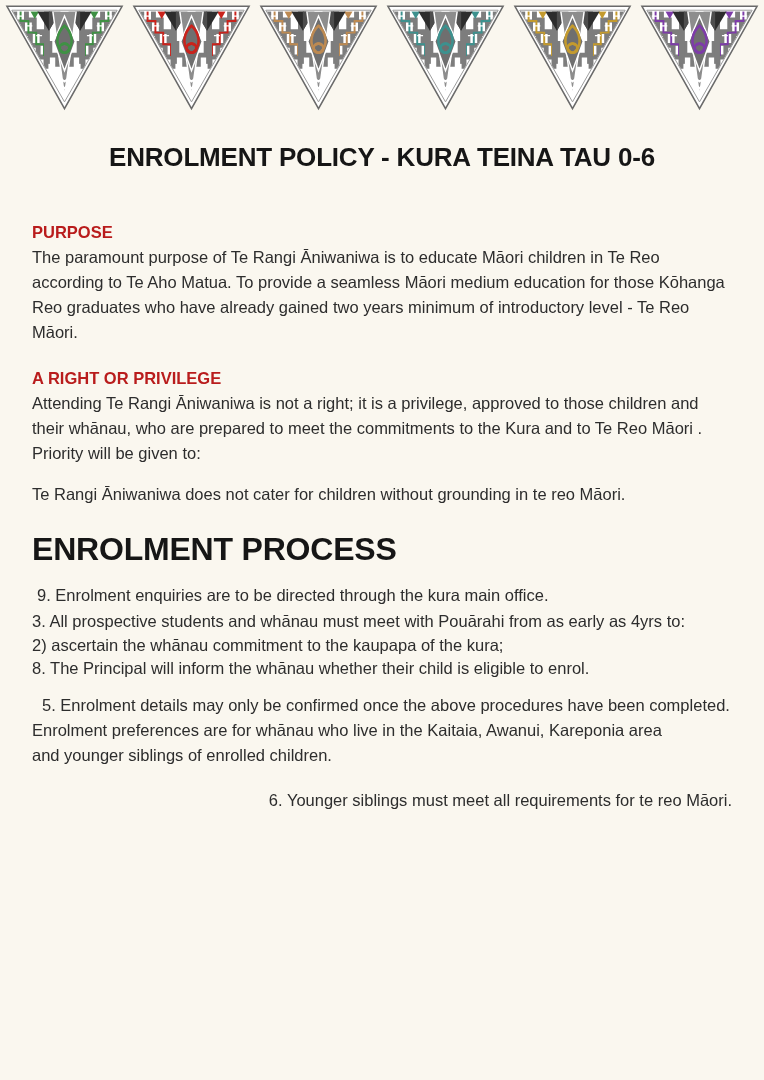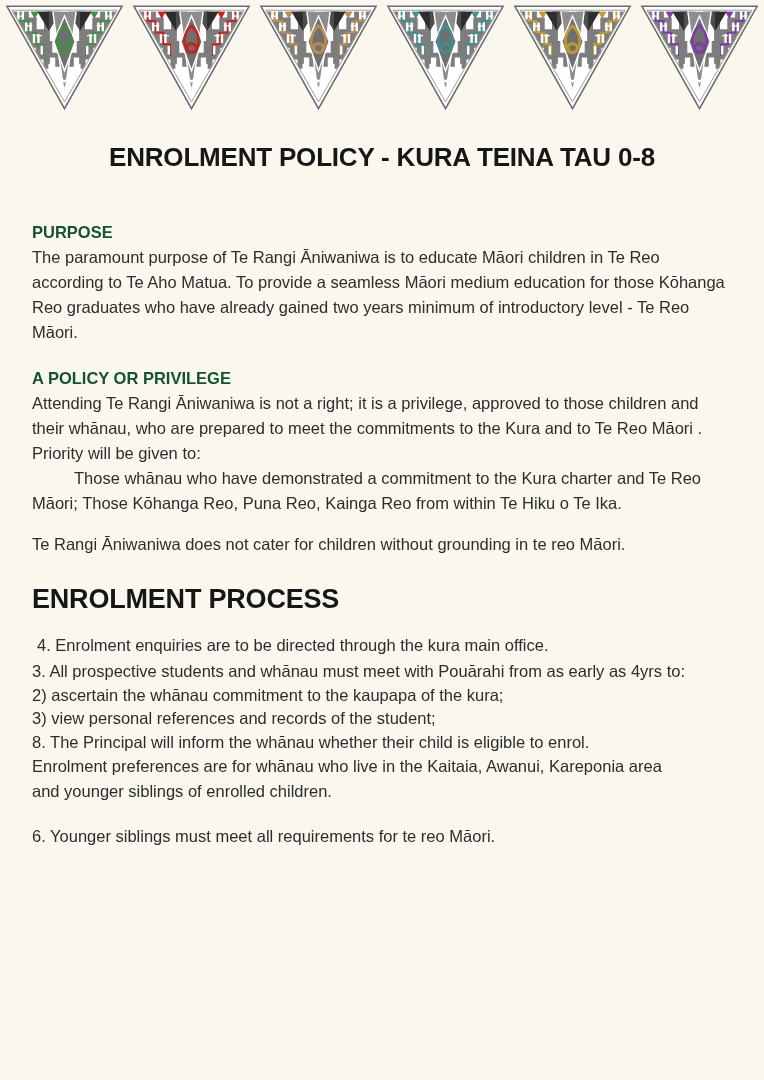--- a/index.html
+++ b/index.html
@@ -29,43 +29,43 @@
   }
   
   .content{
     padding:0 32px;
     font-size:16.5px;
     line-height:25px;
   }
   .sec-heading{
     font-weight:700;
     font-size:16.5px;
-    color:#14532d;
+    color:#b91c1c;
     margin:0;
   }
   p{margin:0;}
   .sec-purpose{margin-top:47px;}
   .sec-privilege{margin-top:21px;}
   .indent-first{text-indent:42px;}
   .standalone{margin-top:16px;}
   .sec-criteria{margin-top:17px;}
   h2.process-heading{
     margin:30px 0 0 0;
-    font-size:27px;
+    font-size:32px;
     font-weight:700;
     color:#161616;
     letter-spacing:-0.2px;
   }
   .step-1{margin-top:21px;padding-left:5px;}
   .step-2{margin-top:17px;}
   .step-cluster{margin-top:2px;line-height:23.5px;}
   .step-cluster p{margin:0;}
   .step-5{margin-top:12px;padding-left:10px;}
   .step-5-note{max-width:648px;}
-  .step-6{margin-top:20px;}
+  .step-6{margin-top:20px;text-align:right;}
 </style>
 </head>
 <body>
 
 <div class="page">
 
   <div class="bunting">
 
   <div class="pennant">
 <svg viewBox="0 0 122 110" width="119" height="108" xmlns="http://www.w3.org/2000/svg">
@@ -344,47 +344,46 @@
     </g>
     <g fill="none" stroke="#ffffff" stroke-width="1.3">
       <path d="M12,12 h6 M22,22 h6 M32,32 h6"></path>
       <path d="M104,12 h6 M94,22 h6 M84,32 h6"></path>
     </g>
   </g>
 </svg>
       </div>
     </div>
 
-  <h1 class="doc-title">ENROLMENT POLICY - KURA TEINA TAU 0-8</h1>
+  <h1 class="doc-title">ENROLMENT POLICY - KURA TEINA TAU 0-6</h1>
 
   <div class="content">
 
     <div class="sec-purpose">
       <p class="sec-heading">PURPOSE</p>
       <p>The paramount purpose of Te Rangi Āniwaniwa is to educate Māori children in Te Reo according to Te Aho Matua. To provide a seamless Māori medium education for those Kōhanga Reo graduates who have already gained two years minimum of introductory level - Te Reo Māori.</p>
     </div>
 
     <div class="sec-privilege">
-      <p class="sec-heading">A POLICY OR PRIVILEGE</p>
+      <p class="sec-heading">A RIGHT OR PRIVILEGE</p>
       <p>Attending Te Rangi Āniwaniwa is not a right; it is a privilege, approved to those children and their whānau, who are prepared to meet the commitments to the Kura and to Te Reo Māori . Priority will be given to:</p>
-      <p class="indent-first">Those whānau who have demonstrated a commitment to the Kura charter and Te Reo Māori; Those Kōhanga Reo, Puna Reo, Kainga Reo from within Te Hiku o Te Ika.</p>
     </div>
 
     <p class="standalone">Te Rangi Āniwaniwa does not cater for children without grounding in te reo Māori.</p>
 
 
     <h2 class="process-heading">ENROLMENT PROCESS</h2>
 
-    <p class="step-1">4. Enrolment enquiries are to be directed through the kura main office.</p>
+    <p class="step-1">9. Enrolment enquiries are to be directed through the kura main office.</p>
 
     <div class="step-cluster">
       <p>3. All prospective students and whānau must meet with Pouārahi from as early as 4yrs to:</p>
       <p>2) ascertain the whānau commitment to the kaupapa of the kura;</p>
-      <p>3) view personal references and records of the student;</p>
       <p>8. The Principal will inform the whānau whether their child is eligible to enrol.</p>
     </div>
 
+    <p class="step-5">5. Enrolment details may only be confirmed once the above procedures have been completed.</p>
     <p class="step-5-note">Enrolment preferences are for whānau who live in the Kaitaia, Awanui, Kareponia area and younger siblings of enrolled children.</p>
 
     <p class="step-6">6. Younger siblings must meet all requirements for te reo Māori.</p>
 
   </div>
 </div>
 
 </body></html>

